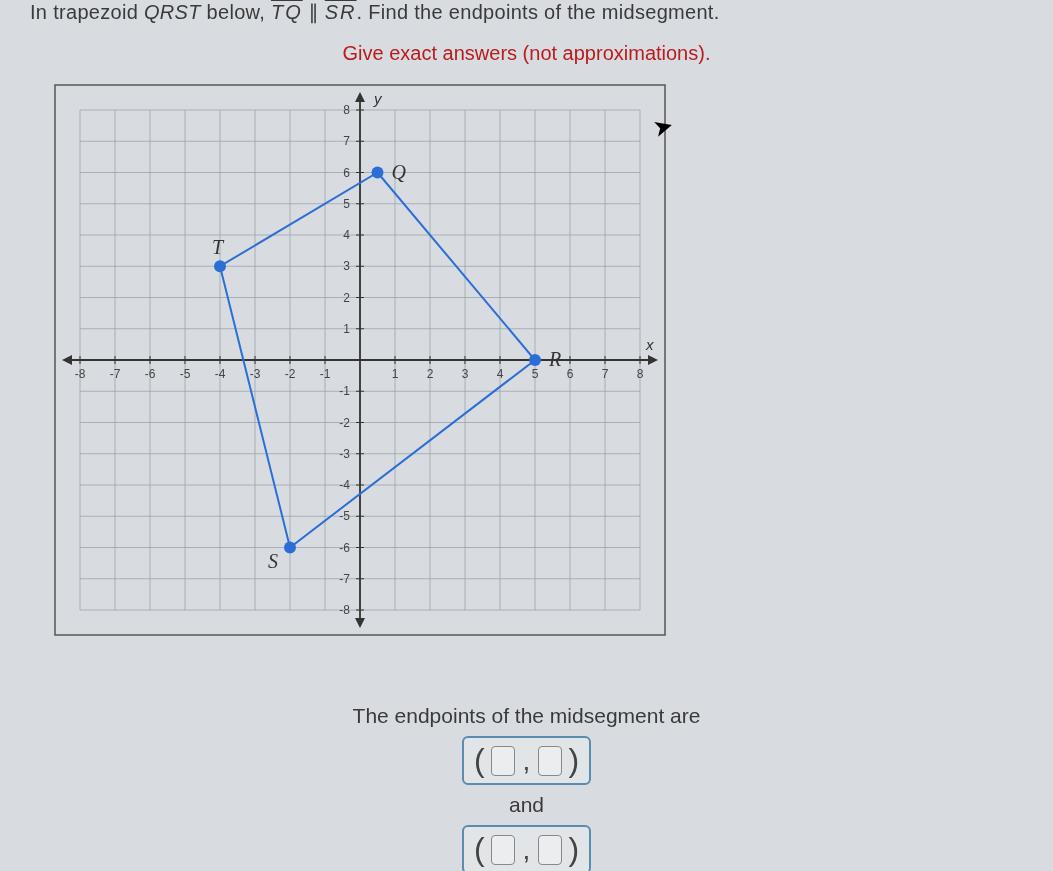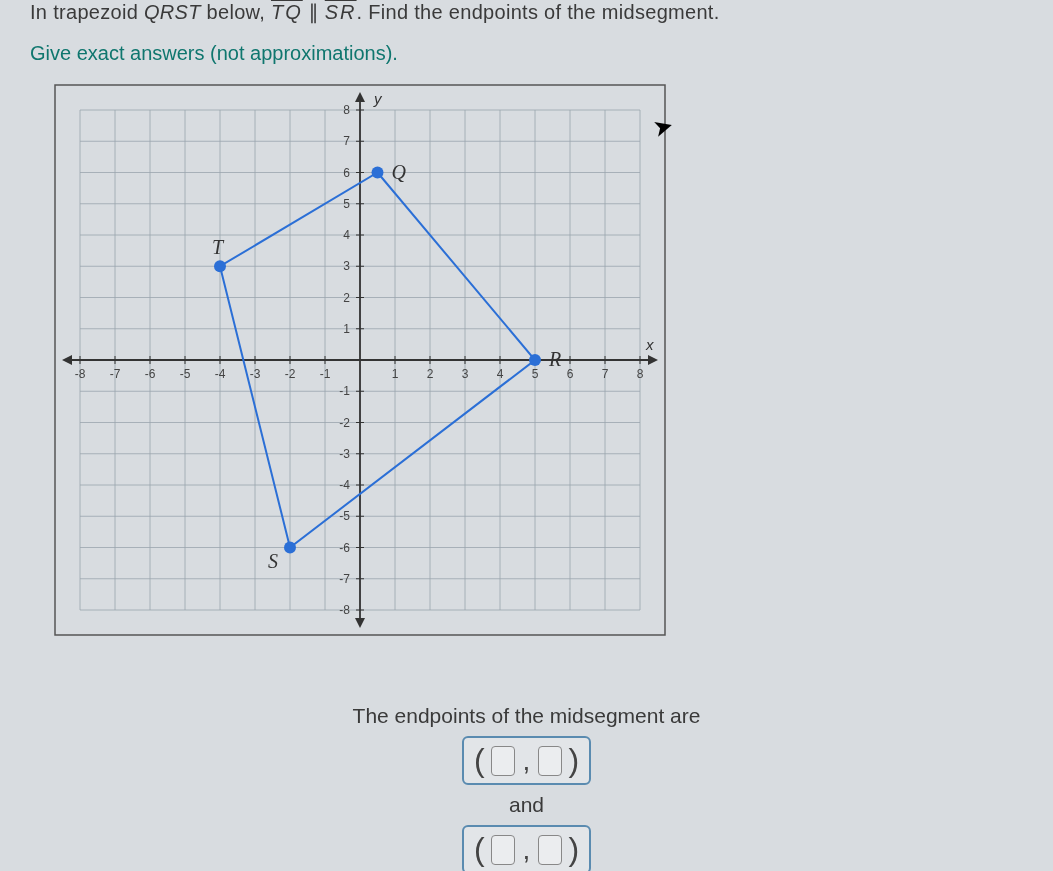--- a/index.html
+++ b/index.html
@@ -21,22 +21,23 @@
     letter-spacing: 0.3px;
   }
   .problem-text .ital { font-style: italic; }
   .overline {
     text-decoration: overline;
     font-style: italic;
     letter-spacing: 2px;
   }
   .instruction {
     font-size: 20px;
-    color: #0f766e;
+    color: #b91c1c;
     margin-bottom: 15px;
+    text-align: center;
   }
   .graph-wrap {
     margin-left: 20px;
     margin-bottom: 40px;
   }
   .answer-row {
     font-size: 21px;
     color: #3a3a3a;
     display: flex;
     align-items: center;

